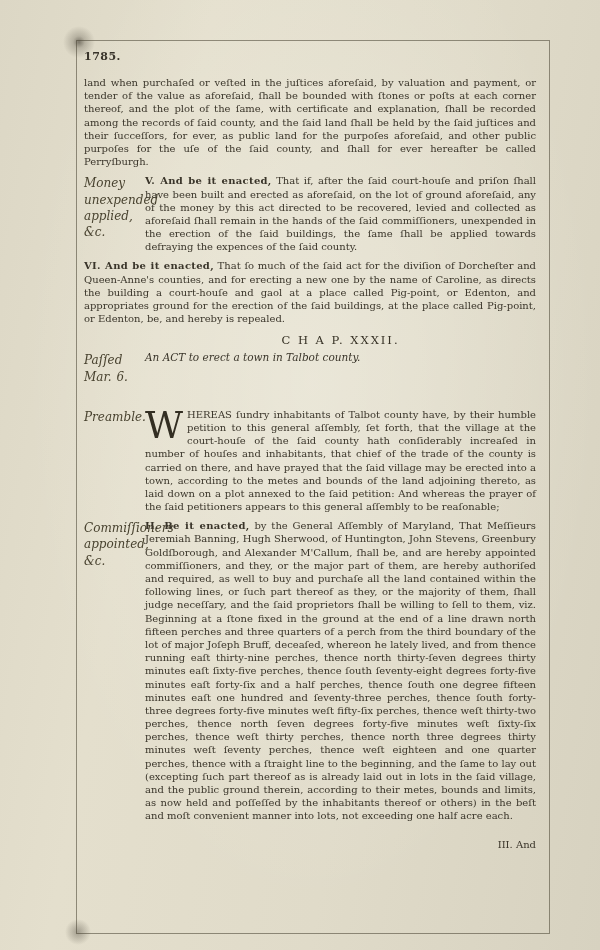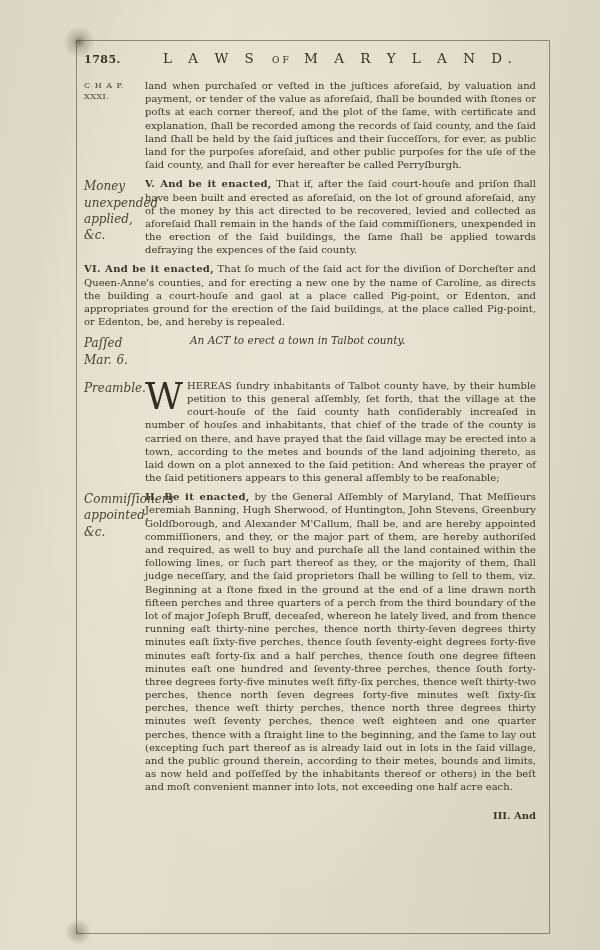--- a/index.html
+++ b/index.html
@@ -41,61 +41,59 @@
   .main-text {
     flex:1; font-size:10px; line-height:1.32; text-align:justify; color:#3a352a;
     text-justify:inter-word;
   }
   .lead-gothic { font-weight:bold; letter-spacing:.3px; }
   .lead-italic { }
 
   .chap-heading { flex:1; text-align:center; font-size:11.5px; letter-spacing:2px; color:#353024; }
   .row-heading { margin:8px 0 4px; }
   .act-title { flex:1; font-style:italic; font-size:10.5px; }
-  .row-acttitle { margin-bottom:11px;gap:45px; }
+  .row-acttitle { margin-bottom:23px; }
 
   .dropcap {
     float:left; font-size:37px; line-height:.8; padding:3px 4px 0 0;
     color:#332e22;
   }
 
   .catchword { flex:1; text-align:right; font-size:10px; color:#3a352a; }
-  .row-catchword { margin-top:16px;font-weight:bold; }
+  .row-catchword { margin-top:16px; }
 </style>
 </head>
 <body>
 
 <div class="page">
   <div class="frame"></div>
 
   <div class="content">
 
     <div class="page-header">
       <span class="year">1785.</span>
-      <div class="title">
-        <span>L A W S</span>
-        <span class="of">OF</span>
-        <span>M A R Y L A N D.</span>
-      </div>
     </div>
 
     <div class="row">
-      <aside class="note note-chap">C H A P. XXXI.</aside>
       <p class="main-text"><span>land when purchaſed or veſted in the juſtices aforeſaid, by valuation and payment, or tender of the value as aforeſaid, ſhall be bounded with ſtones or poſts at each corner thereof, and the plot of the ſame, with certificate and explanation, ſhall be recorded among the records of ſaid county, and the ſaid land ſhall be held by the ſaid juſtices and their ſucceſſors, for ever, as public land for the purpoſes aforeſaid, and other public purpoſes for the uſe of the ſaid county, and ſhall for ever hereafter be called Perryſburgh.</span></p>
     </div>
 
     <div class="row">
       <aside class="note">Money unexpended applied, &amp;c.</aside>
       <p class="main-text"><span class="lead-gothic">V. And be it enacted,</span><span> That if, after the ſaid court-houſe and priſon ſhall have been built and erected as aforeſaid, on the lot of ground aforeſaid, any of the money by this act directed to be recovered, levied and collected as aforeſaid ſhall remain in the hands of the ſaid commiſſioners, unexpended in the erection of the ſaid buildings, the ſame ſhall be applied towards defraying the expences of the ſaid county.</span></p>
     </div>
 
     <div class="row">
       <p class="main-text"><span class="lead-gothic">VI. And be it enacted,</span><span> That ſo much of the ſaid act for the diviſion of Dorcheſter and Queen-Anne's counties, and for erecting a new one by the name of Caroline, as directs the building a court-houſe and gaol at a place called Pig-point, or Edenton, and appropriates ground for the erection of the ſaid buildings, at the place called Pig-point, or Edenton, be, and hereby is repealed.</span></p>
     </div>
 
+    <div class="row row-heading">
+      <aside class="note"></aside>
+      <div class="chap-heading">C H A P.   XXXII.</div>
+    </div>
 
     <div class="row row-acttitle">
       <aside class="note">Paſſed Mar. 6.</aside>
       <div class="act-title">An ACT to erect a town in Talbot county.</div>
     </div>
 
     <div class="row">
       <aside class="note">Preamble.</aside>
       <p class="main-text"><span class="dropcap">W</span><span>HEREAS ſundry inhabitants of Talbot county have, by their humble petition to this general aſſembly, ſet forth, that the village at the court-houſe of the ſaid county hath conſiderably increaſed in number of houſes and inhabitants, that chief of the trade of the county is carried on there, and have prayed that the ſaid village may be erected into a town, according to the metes and bounds of the land adjoining thereto, as laid down on a plot annexed to the ſaid petition: And whereas the prayer of the ſaid petitioners appears to this general aſſembly to be reaſonable;</span></p>
     </div>

